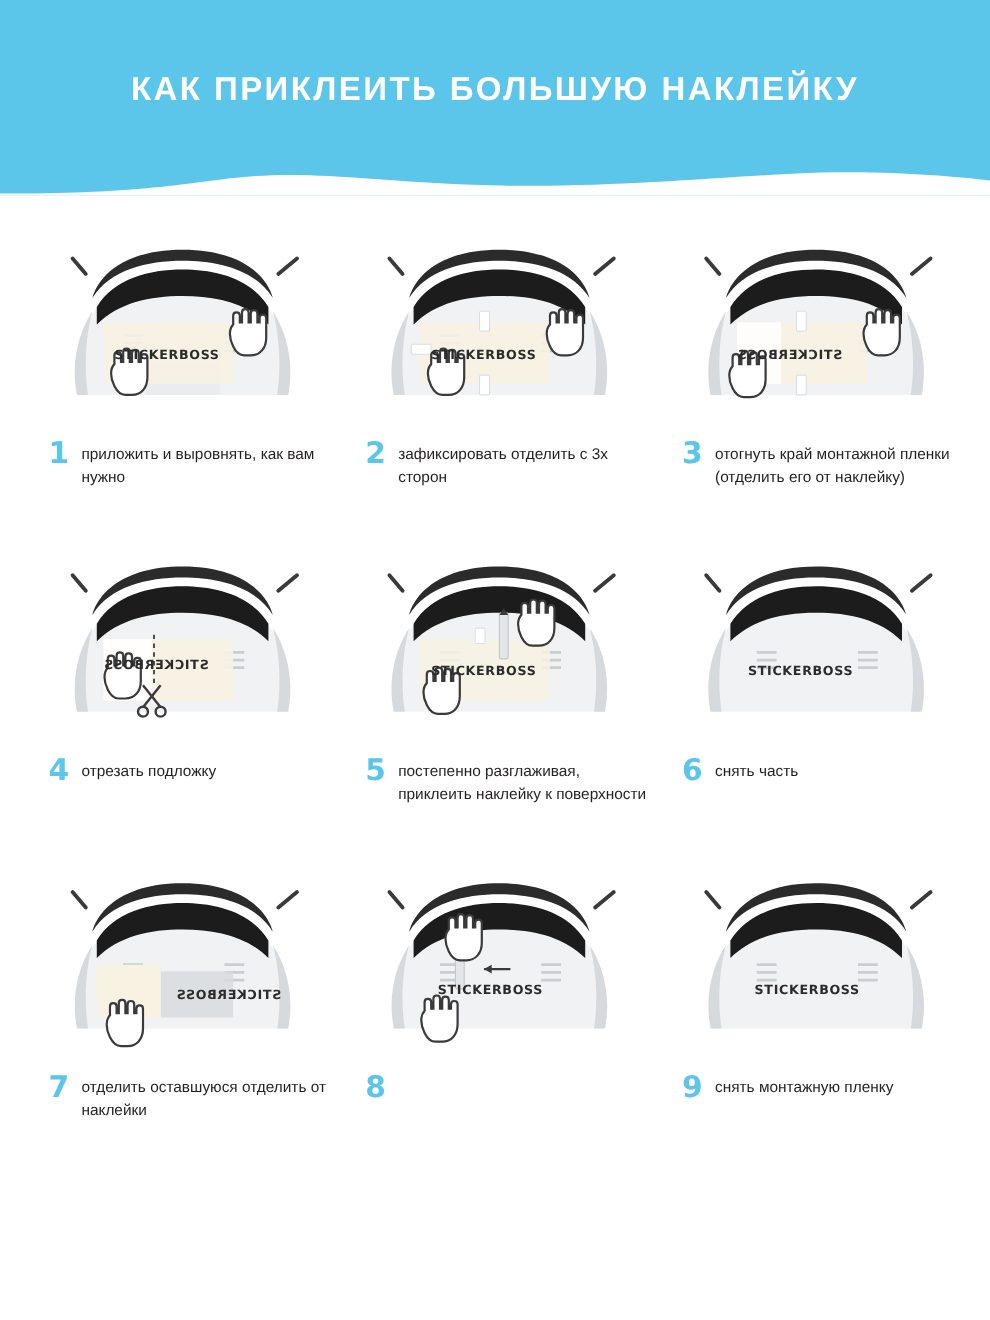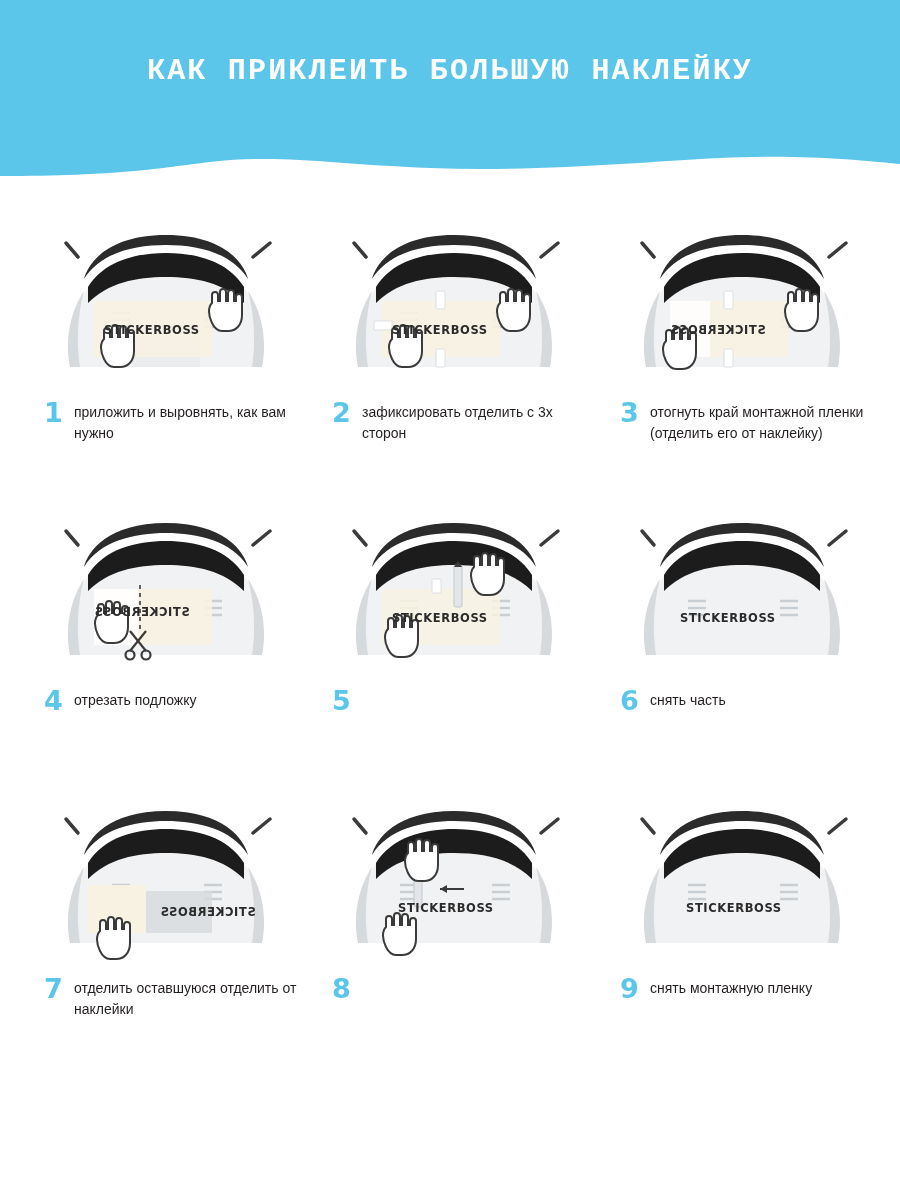--- a/index.html
+++ b/index.html
@@ -20,28 +20,28 @@
     width: 900px;
     height: 178px;
     background: #5bc5ea;
     overflow: hidden;
   }
   .header-inner {
     padding-top: 44px;
     text-align: center;
   }
   .header h1 {
-    margin: 5px;
+    margin: 16px;
     color: #ffffff;
     font-size: 30px;
     font-weight: bold;
     letter-spacing: 2.2px;
     line-height: 44px;
     text-transform: uppercase;
-    font-family: Liberation Mono, monospace;
+    font-family: Liberation Sans, sans-serif;
   }
   .header h1 .line2 {
     display: block;
   }
   .header-wave {
     position: absolute;
     left: 0;
     bottom: -8px;
     width: 900px;
     height: 40px;
@@ -57,21 +57,21 @@
     grid-auto-rows: auto;
     column-gap: 12px;
     row-gap: 0px;
   }
   .cell {
     width: 276px;
   }
   .illus-wrap {
     height: 192px;
     display: flex;
-    align-items: flex-end;
+    align-items: center;
     justify-content: center;
   }
   .caption {
     display: flex;
     align-items: flex-start;
     padding: 10px 4px 24px 14px;
     min-height: 96px;
     box-sizing: border-box;
   }
   .step-num {
@@ -330,20 +330,21 @@
           </g>
           <g transform="translate(46,110)">
             <path d="M6,34 C2,26 2,18 6,14 L6,6 C6,2 12,2 12,6 L12,12 L14,12 L14,3 C14,-1 20,-1 20,3 L20,12 L22,12 L22,4 C22,0 28,0 28,4 L28,12 L30,12 L30,8 C30,4 36,4 36,8 L36,26 C36,36 30,42 22,42 L16,42 C11,42 8,38 6,34 Z" fill="#ffffff" stroke="#3a3a3a" stroke-width="2"></path>
           </g>
         </svg>
         <span class="sticker-label" style="left:56px; top:106px;">STICKERBOSS</span>
       </div>
     </div>
     <div class="caption">
       <span class="step-num">5</span>
+      <span class="step-text">постепенно разглаживая, приклеить наклейку к поверхности</span>
     </div>
   </div>
 
   <div class="cell">
     <div class="illus-wrap">
       <div class="car">
         <svg width="240" height="175" viewBox="0 0 240 175">
           <g>
             <path d="M30,40 L18,26" stroke="#3a3a3a" stroke-width="3.5" fill="none" stroke-linecap="round"></path>
             <path d="M205,40 L222,26" stroke="#3a3a3a" stroke-width="3.5" fill="none" stroke-linecap="round"></path>

